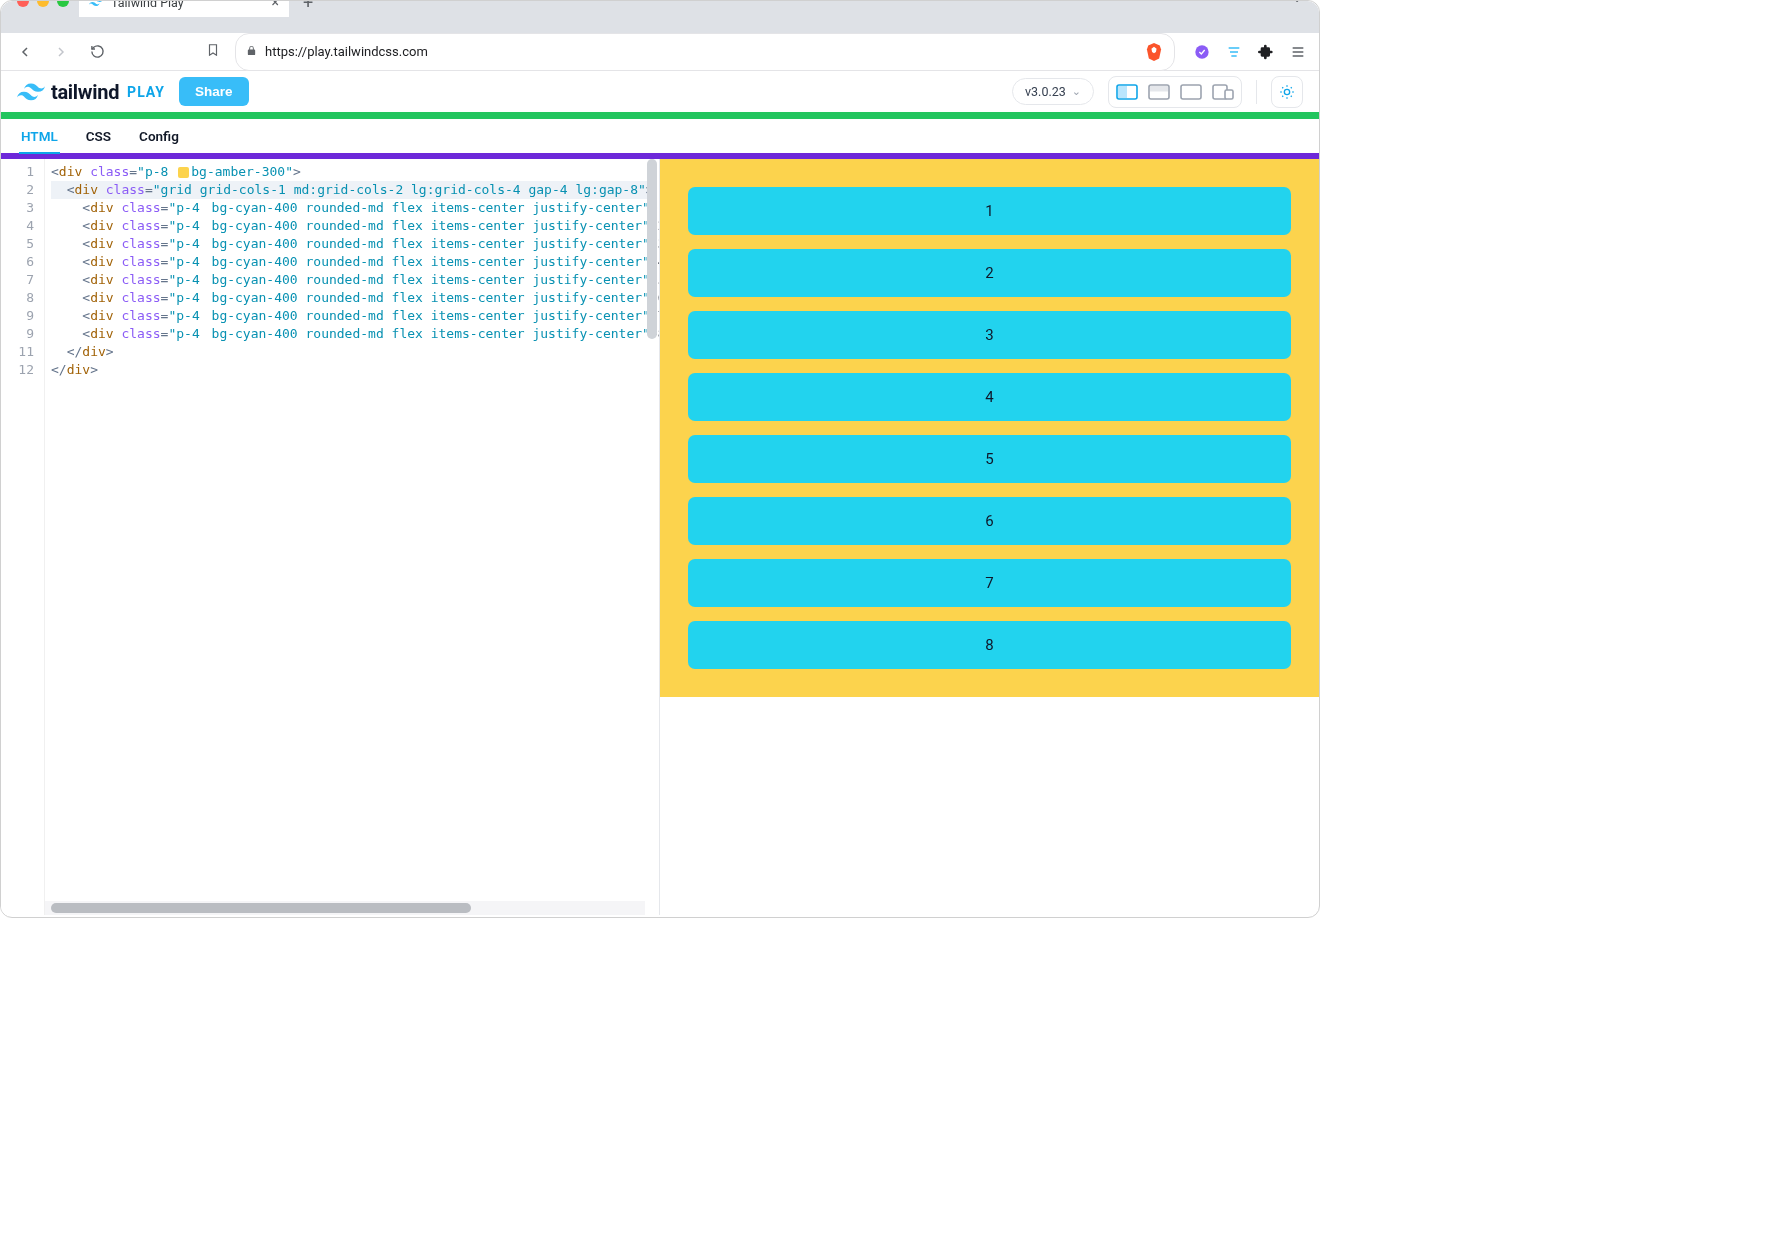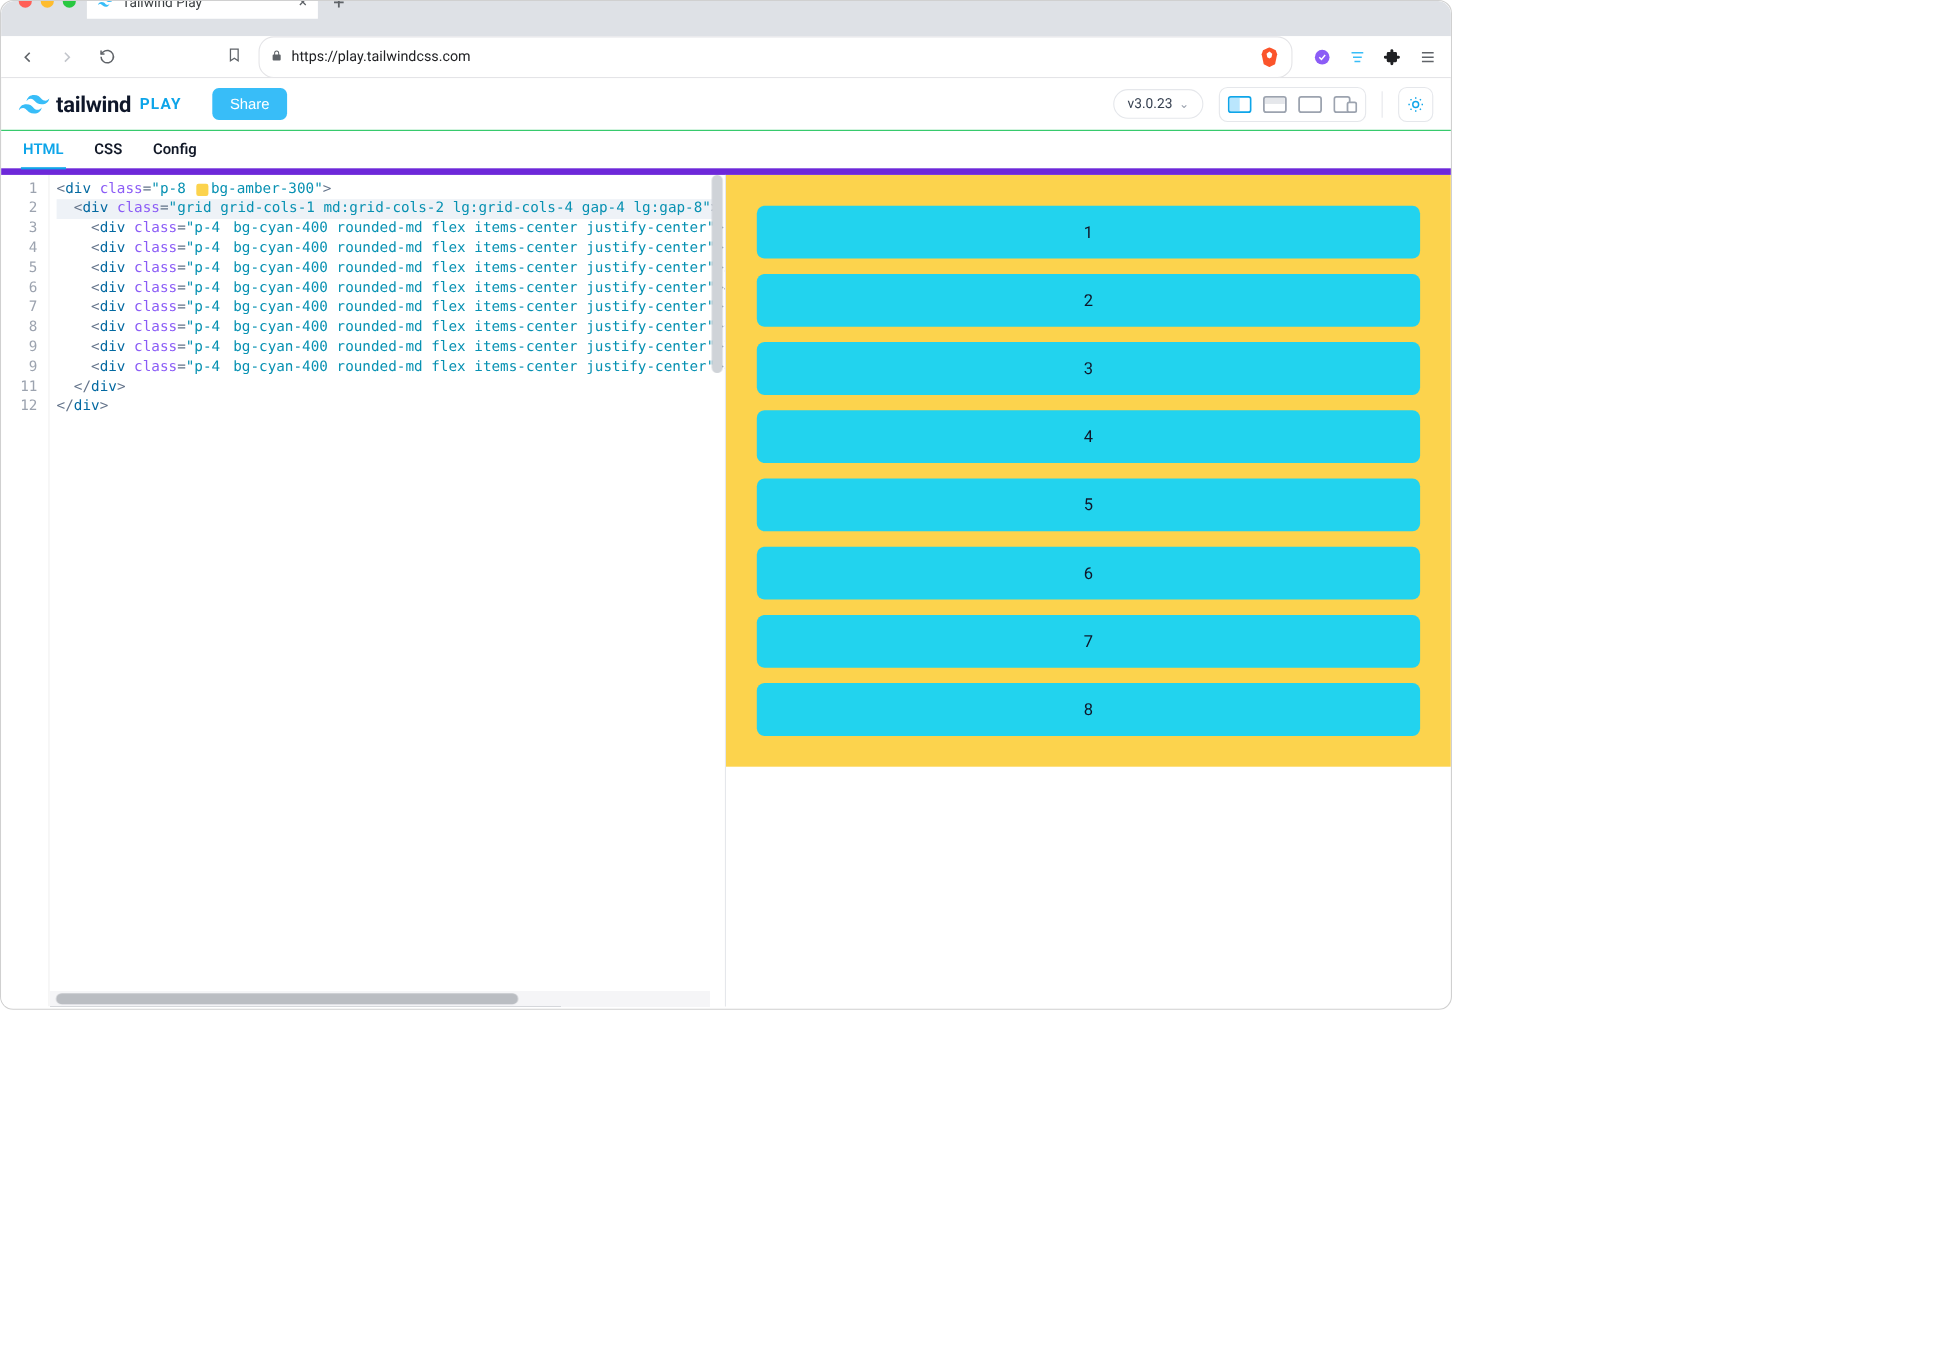--- a/index.html
+++ b/index.html
@@ -73,33 +73,33 @@
     .lock { color:#5f6368; font-size:12px; }
     .brave-badge { width:20px; height:20px; border-radius:4px; display:flex; align-items:center; justify-content:center; }
     .addr-right { display:flex; align-items:center; gap:10px; margin-left:8px; }
     .ext-ic { width:22px; height:22px; display:flex; align-items:center; justify-content:center; color:#5f6368; }
     
     .app-header {
       height: 48px;
       display:flex;
       align-items:center;
       padding:0 16px;
-      gap:28px;
-      border-bottom:1px solid #22c55e;
+      gap:14px;
+      border-bottom:7px solid #22c55e;
     }
     .logo-wrap { display:flex; align-items:center; gap:6px; }
     .logotext { font-weight:700; font-size:20px; letter-spacing:-0.3px; color:#0f172a; }
     .logoplay { font-weight:700; font-size:14px; letter-spacing:1px; color:#0ea5e9; margin-left:2px;}
     .share-btn {
       background:#38bdf8;
       color:#fff;
       border:none;
       padding:7px 16px;
       border-radius:6px;
-      font-weight:400;
+      font-weight:700;
       font-size:13.5px;
     }
     .header-right { margin-left:auto; display:flex; align-items:center; gap:14px; }
     .version-pill {
       border:1px solid #e5e7eb;
       background:#fff;
       padding:5px 12px;
       border-radius:999px;
       font-size:12.5px;
       color:#374151;
@@ -134,21 +134,21 @@
       user-select:none; line-height:18px; border-right:1px solid #f0f0f0;
     }
     .code {
       flex:1;
       font-family: ui-monospace, SFMono-Regular, Menlo, monospace;
       font-size:13px; line-height:18px; padding:4px 6px; color:#334155;
       white-space:pre; overflow:auto;
     }
     .code .line { height:18px; display:flex; align-items:center;}
     .code .sel { background:#eef2f7; display:block; width:100%; padding:0 0; }
-    .tag { color:#0369a1; }
+    .tag { color:#a16207; }
     .attr { color:#8b5cf6; }
     .str { color:#0891b2; }
     .txt { color:#111827; }
     .punc { color:#64748b; }
     .swatch { display:inline-block; width:11px; height:11px; border-radius:2px; margin:0 2px; vertical-align:-1px;}
     .sw-amber { background:#fcd34d; }
     .sw-cyan { background:#22d3ee; }
     .vscroll-track { position:absolute; right:0; top:0; width:14px; bottom:0; }
     .vscroll-thumb { position:absolute; left:2px; right:2px; top:0; height:180px; background:#cfd3d8; border-radius:6px; }
     .hscroll-track { position:absolute; left:44px; right:14px; bottom:0; height:14px; background:#f5f5f7; display:flex; align-items:center;}

